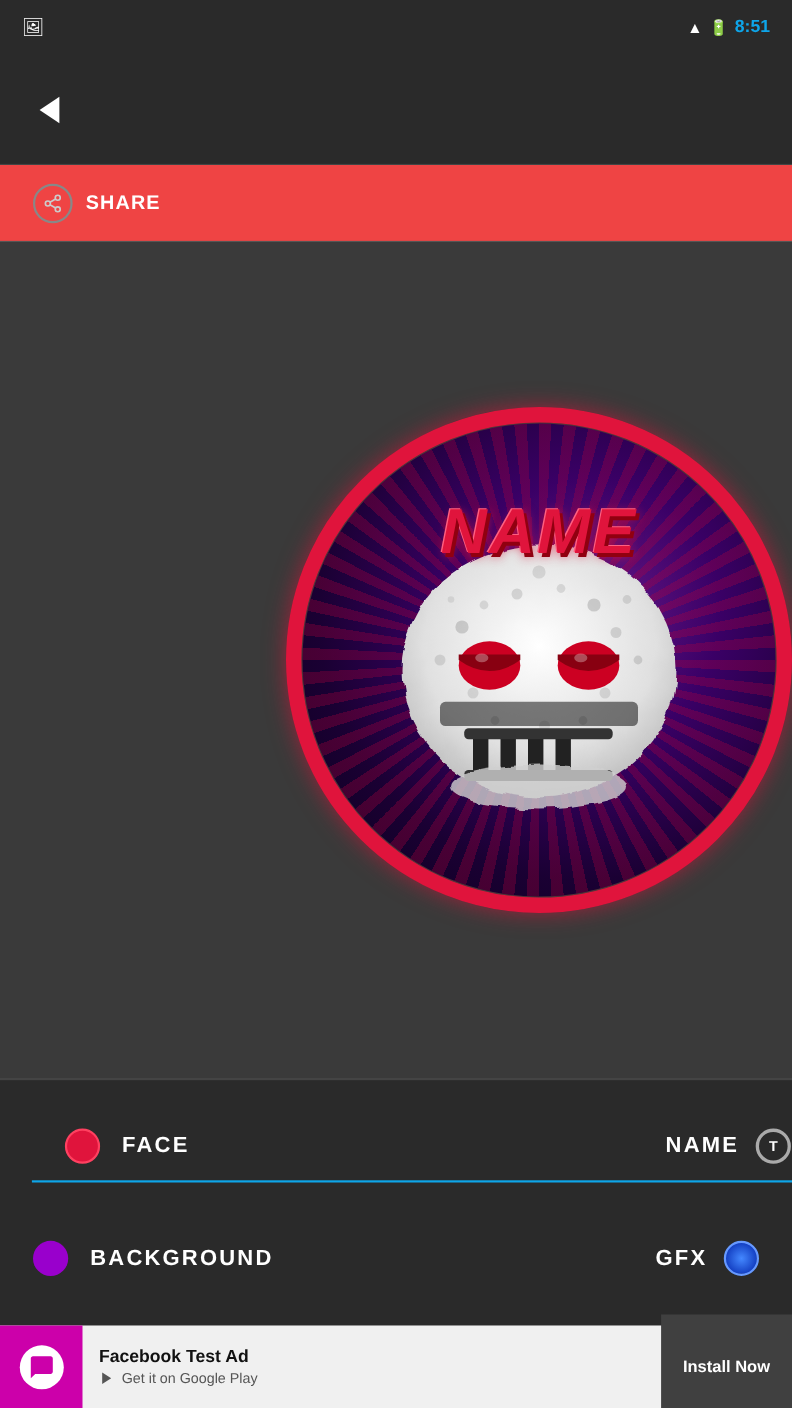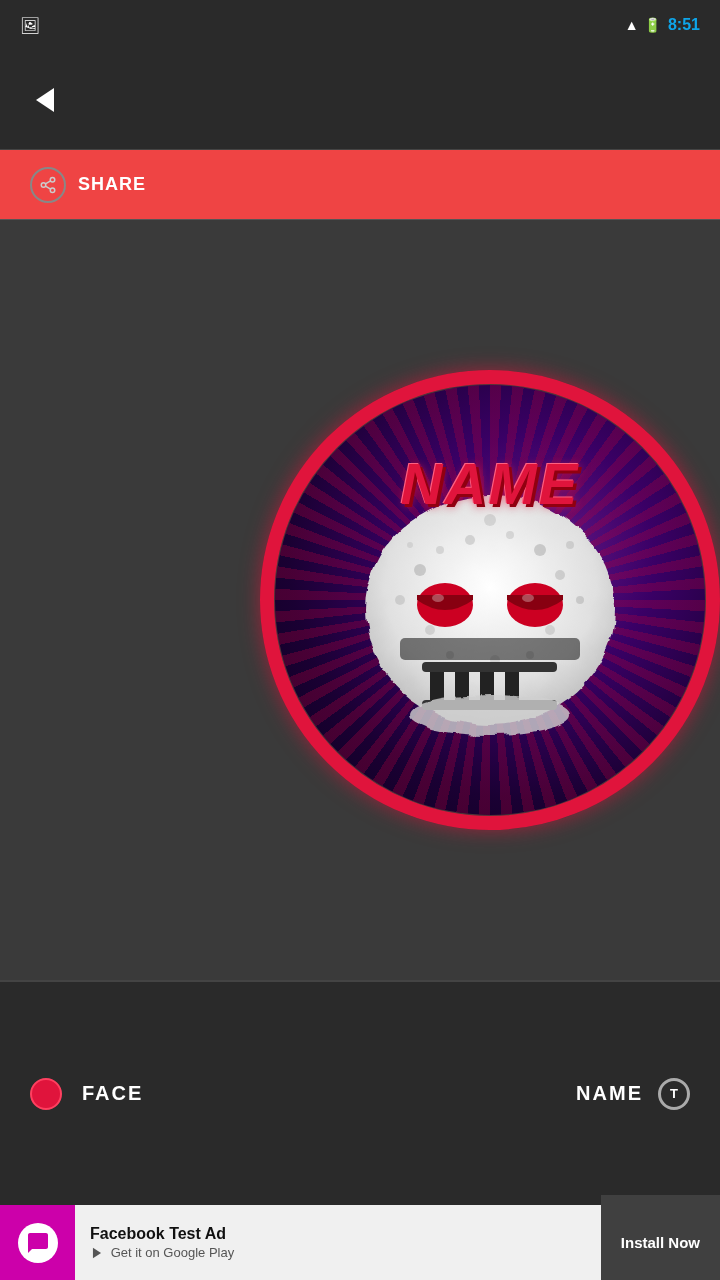--- a/index.html
+++ b/index.html
@@ -452,20 +452,30 @@
       <div class="dot-red"></div>
       <span class="option-label">FACE</span>
     </div>
     <div class="option-right">
       <span class="option-label">NAME</span>
       <div class="dot-text">T</div>
     </div>
   </div>
 
 
+  <div class="option-row">
+    <div class="option-left">
+      <div class="dot-purple"></div>
+      <span class="option-label">BACKGROUND</span>
+    </div>
+    <div class="option-right">
+      <span class="option-label">GFX</span>
+      <div class="dot-blue-gfx"></div>
+    </div>
+  </div>
 
 </div>
 
 <div class="ad-banner">
   <div class="ad-icon">
     <div class="ad-icon-inner">
       <svg width="24" height="24" viewBox="0 0 24 24" fill="#cc00aa">
         <path d="M20 2H4c-1.1 0-2 .9-2 2v18l4-4h14c1.1 0 2-.9 2-2V4c0-1.1-.9-2-2-2z"></path>
       </svg>
     </div>

